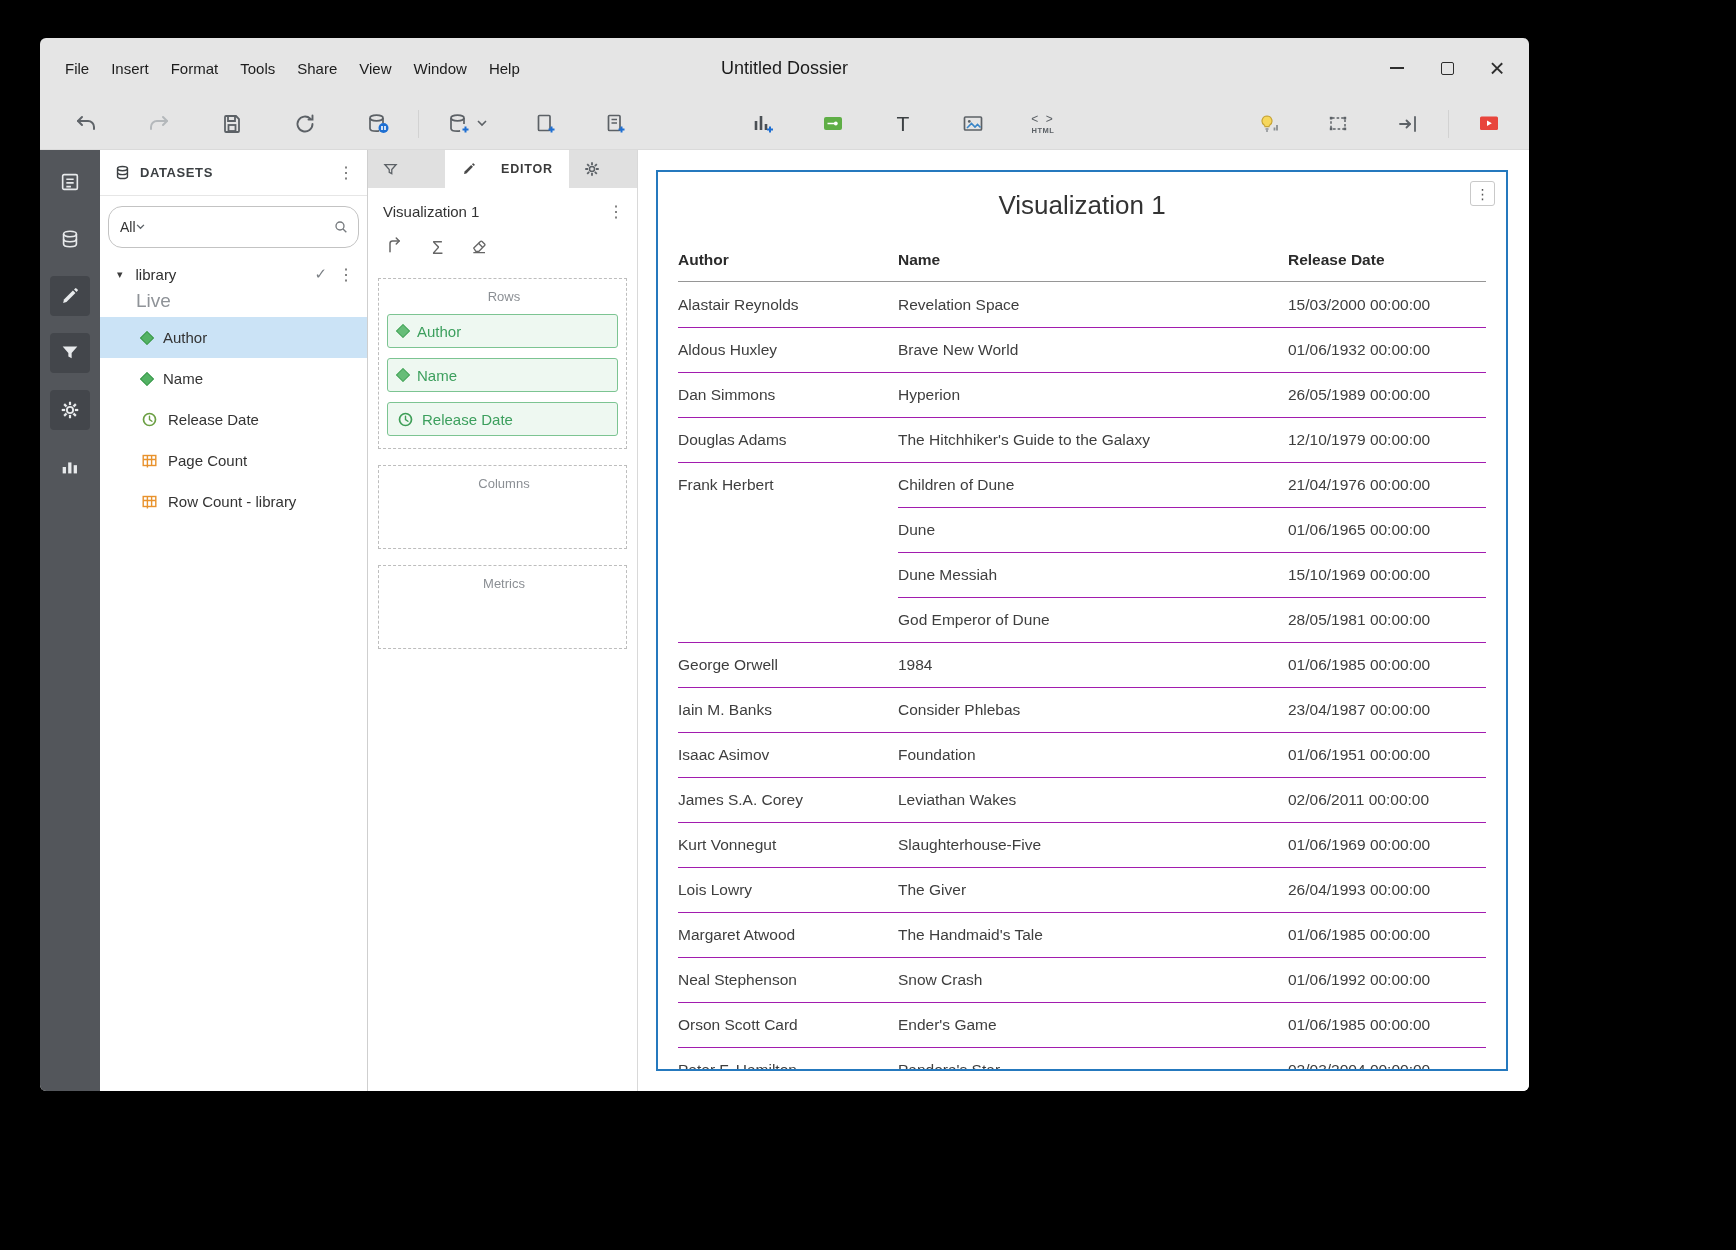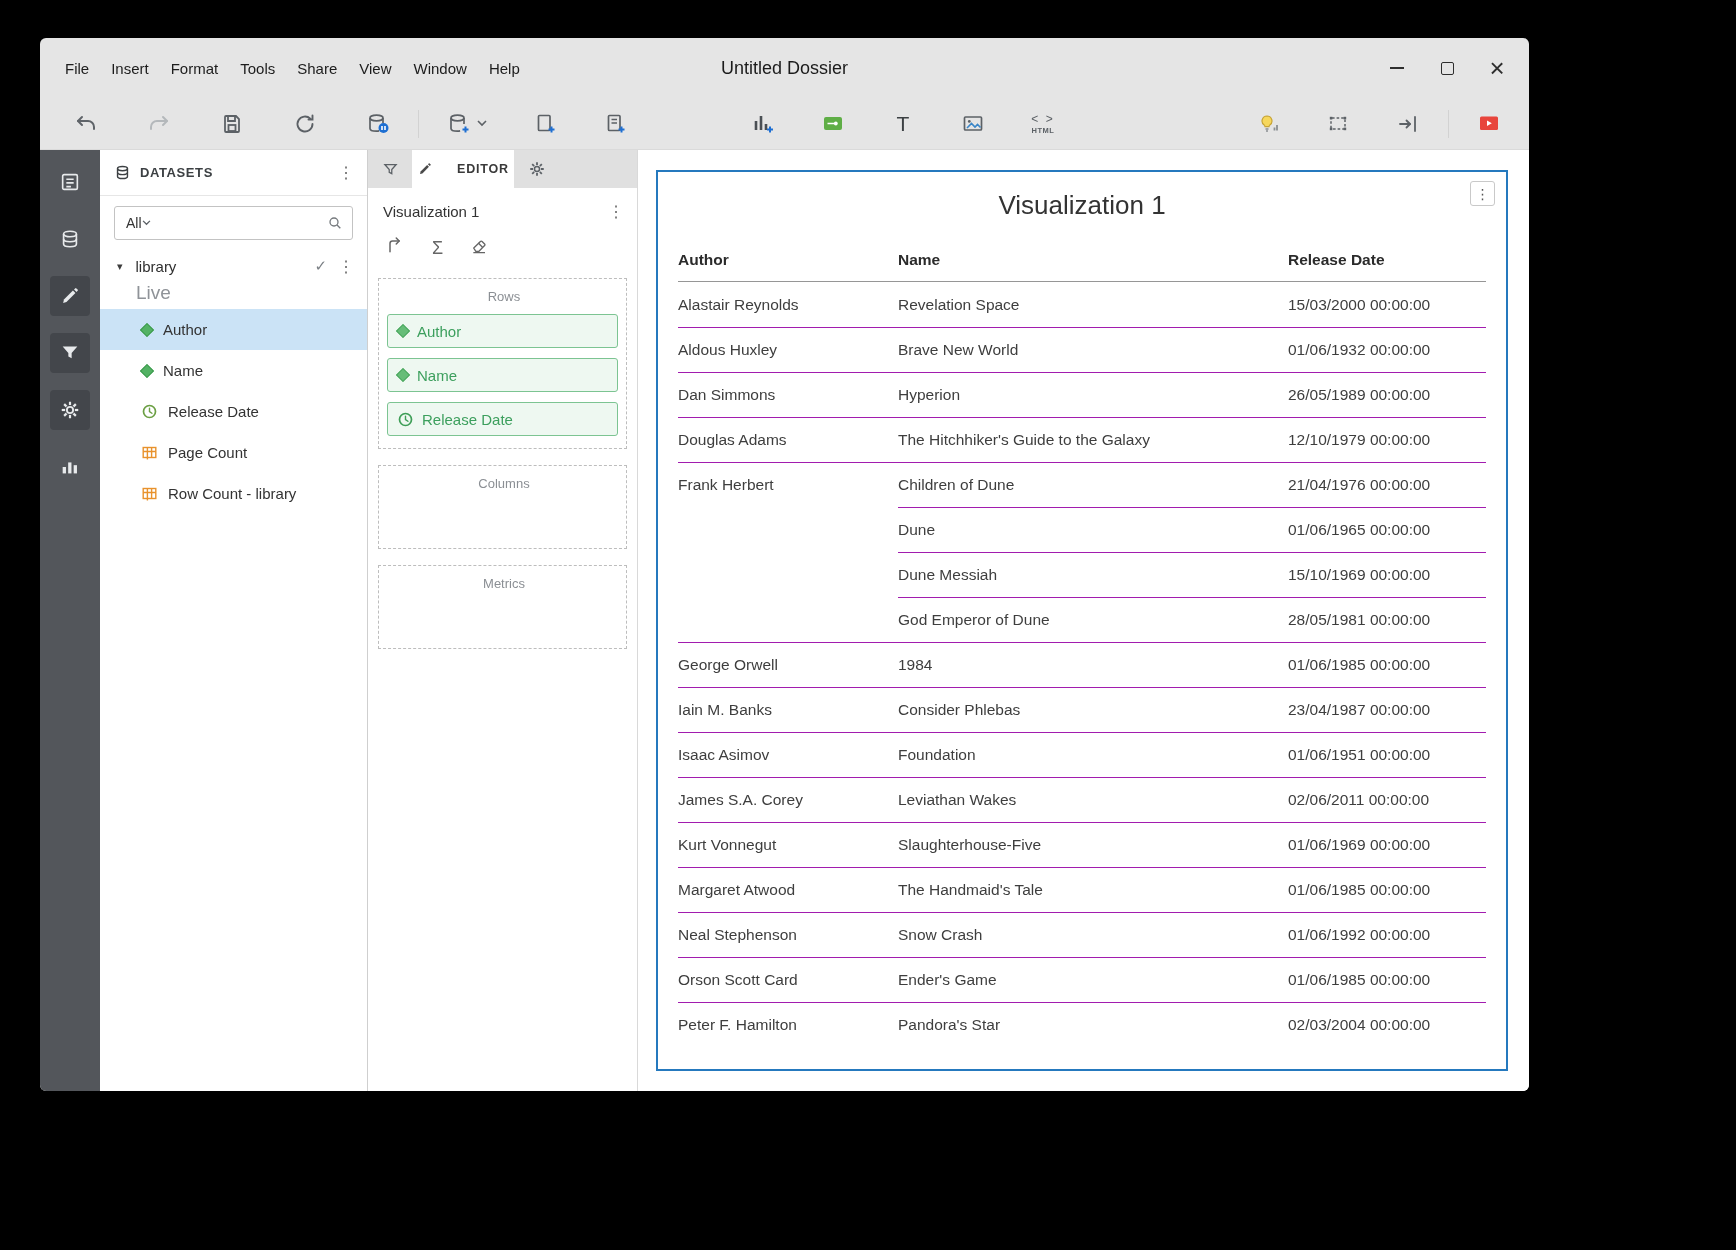--- a/index.html
+++ b/index.html
@@ -41,39 +41,39 @@
   .content { flex:1; display:flex; min-height:0; }
   
   .rail { flex:0 0 60px; background:#53565b; display:flex; flex-direction:column; align-items:center; padding-top:12px; gap:17px; }
   .rail-btn { width:40px; height:40px; border-radius:4px; display:flex; align-items:center; justify-content:center; }
   .rail-btn.active { background:#43464b; }
   
   .ds-panel { flex:0 0 268px; border-right:1px solid #cfcfcf; display:flex; flex-direction:column; background:#fff; overflow:hidden; }
   .ds-header { flex:0 0 46px; display:flex; align-items:center; padding:0 10px 0 14px; border-bottom:1px solid #e6e6e6; }
   .ds-header-label { font-size:13px; font-weight:bold; letter-spacing:.6px; color:#3c4043; margin-left:9px; flex:1; }
   .kebab { font-size:16px; color:#6b6b6b; width:22px; text-align:center; cursor:default; }
-  .ds-search { margin:10px 14px 8px; height:34px; border:1px solid #c3c3c3; border-radius:3px; display:flex; align-items:center; padding:0 9px 0 11px; }
+  .ds-search { margin:10px 8px 8px; height:42px; border:1px solid #c3c3c3; border-radius:14px; display:flex; align-items:center; padding:0 9px 0 11px; }
   .ds-search .all { font-size:14px; color:#333; }
   .lib-row { height:32px; display:flex; align-items:center; padding:0 10px 0 17px; margin-top:2px; }
   .lib-name { font-size:15px; color:#2f2f2f; margin-left:13px; flex:1; }
   .checkmark { color:#7a7f84; font-size:15px; margin-right:8px; }
   .lib-live { font-size:19px; color:#8f9398; padding-left:36px; height:22px; display:flex; align-items:center; margin-bottom:5px; }
   .ds-item { height:41px; display:flex; align-items:center; padding-left:42px; font-size:15px; color:#333; }
   .ds-item.selected { background:#cbe3f6; }
   .ds-item .lbl { margin-left:11px; }
   .ic-diamond { width:10px; height:10px; background:#53b264; border:1px solid #3d9a4e; transform:rotate(45deg); flex:0 0 auto; display:inline-block; }
   .ic-clock { color:#6b9f43; flex:0 0 auto; }
   .ic-metric { flex:0 0 auto; }
   .tri { font-size:11px; color:#3c3c3c; }
   
   .ed-panel { flex:0 0 270px; border-right:1px solid #d9d9d9; display:flex; flex-direction:column; background:#fff; }
   .ed-tabs { flex:0 0 38px; background:#e0e0e0; display:flex; }
   .ed-tab { display:flex; align-items:center; justify-content:center; }
   .ed-tab.filter { width:44px; }
-  .ed-tab.active { background:#fff; width:102px; gap:24px; }
+  .ed-tab.active { background:#fff; width:124px; gap:24px;margin-left:33px; }
   .ed-tab.gear-tab { width:46px; }
   .ed-tab-label { font-size:12.5px; font-weight:bold; letter-spacing:.8px; color:#3a3a3a; }
   .ed-vizrow { height:46px; display:flex; align-items:center; padding:0 10px 0 15px; }
   .ed-vizname { font-size:15px; color:#333; flex:1; }
   .ed-actions { display:flex; align-items:center; gap:27px; padding:0 0 8px 17px; height:36px; }
   .sigma { font-size:18px; color:#666; }
   .zones { padding:8px 10px; }
   .zone { border:1px dashed #bdbdbd; padding:8px 8px 12px; margin-bottom:16px; }
   .zone.empty { min-height:84px; }
   .zone-label { font-size:13px; color:#8b8f94; margin:2px 0 2px 3px;text-align:center; }
@@ -510,20 +510,25 @@
                 <div class="c c-author">James S.A. Corey</div>
                 <div class="c c-name">Leviathan Wakes</div>
                 <div class="c c-date">02/06/2011 00:00:00</div>
               </div>
               <div class="t-row">
                 <div class="c c-author">Kurt Vonnegut</div>
                 <div class="c c-name">Slaughterhouse-Five</div>
                 <div class="c c-date">01/06/1969 00:00:00</div>
               </div>
               <div class="t-row">
+                <div class="c c-author">Lois Lowry</div>
+                <div class="c c-name">The Giver</div>
+                <div class="c c-date">26/04/1993 00:00:00</div>
+              </div>
+              <div class="t-row">
                 <div class="c c-author">Margaret Atwood</div>
                 <div class="c c-name">The Handmaid's Tale</div>
                 <div class="c c-date">01/06/1985 00:00:00</div>
               </div>
               <div class="t-row">
                 <div class="c c-author">Neal Stephenson</div>
                 <div class="c c-name">Snow Crash</div>
                 <div class="c c-date">01/06/1992 00:00:00</div>
               </div>
               <div class="t-row">

